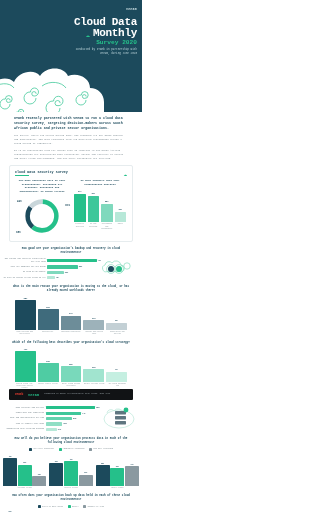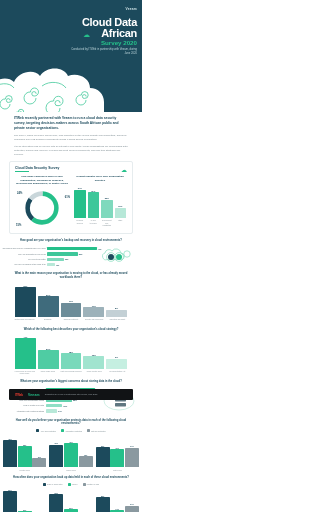--- a/index.html
+++ b/index.html
@@ -3,21 +3,21 @@
 <meta charset="utf-8">
 <style>
   * { margin:0; padding:0; box-sizing:border-box; }
   html,body { width:142px; height:512px; }
   body {
     font-family:"Liberation Sans", sans-serif;
     background:#ffffff;
     overflow:hidden;
     position:relative;
   }
-  .page { width:142px; height:406px; position:relative; background:#fff; }
+  .page { width:142px; height:406px; position:relative; background:#fff;font-family:Liberation Mono, monospace; }
 
   
   .hero { position:relative; width:142px; height:112px; background:#1c4a5c; overflow:hidden; }
   .hero-logo {
     position:absolute; right:5px; top:7px;
     font-size:3.2px; letter-spacing:.3px; color:#cfe3e6; font-weight:bold;
   }
   .hero-title {
     position:absolute; right:5px; top:17px; text-align:right;
     color:#ffffff; font-weight:bold; line-height:1.02;
@@ -125,21 +125,21 @@
           <path d="M-4 48 C4 40 16 40 20 46"></path>
           <path d="M48 44 C56 38 68 40 72 46"></path>
         </g>
       </svg>
     </div>
 
     <div class="hero-logo">Veeam</div>
 
     <div class="hero-title">
       <div class="hero-t1">Cloud Data</div>
-      <div class="hero-t2">African</div>
+      <div class="hero-t2">Monthly</div>
       <div class="hero-sub">Survey 2020</div>
     </div>
 
     <div class="hero-cloudicon">☁</div>
 
     <div class="hero-desc">Conducted by ITWeb in partnership with Veeam, during June 2020</div>
   </div>
 
   <div class="intro">
     <h2>ITWeb recently partnered with Veeam to run a cloud data security survey, targeting decision-makers across South African public and private sector organisations.</h2>

